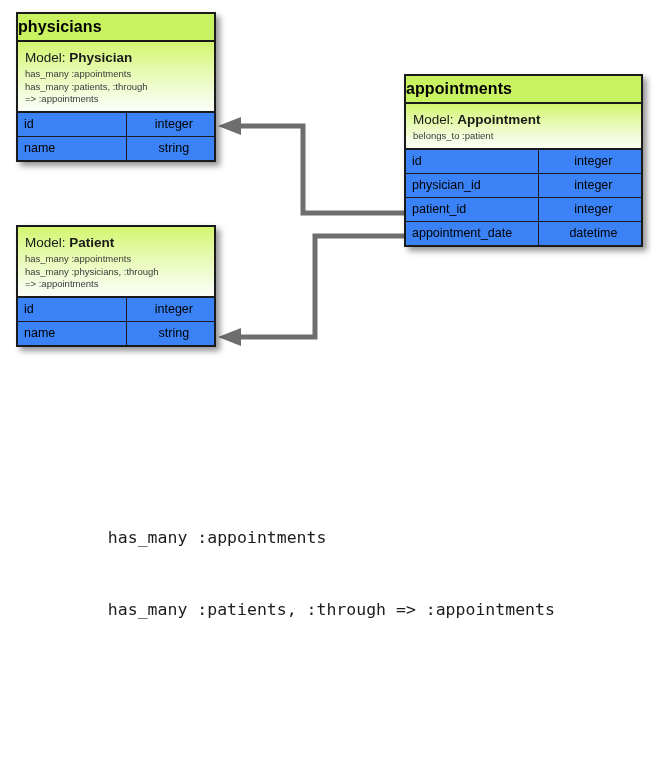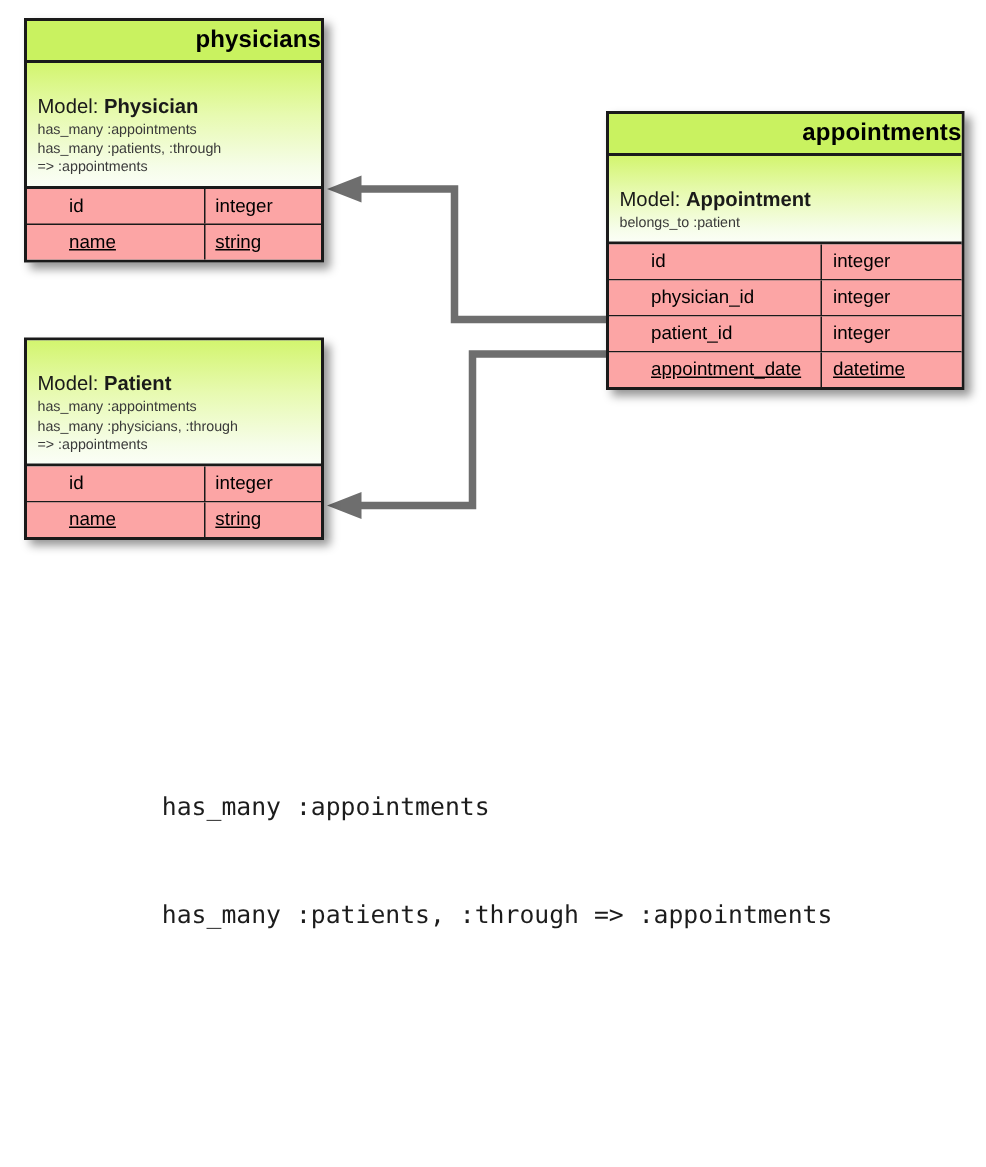--- a/index.html
+++ b/index.html
@@ -42,32 +42,32 @@
     border: 2px solid #1a1a1a;
     background: #ffffff;
     box-shadow: 4px 4px 6px rgba(0,0,0,0.42);
     z-index: 5;
   }
 
   .entity-title {
     box-sizing: border-box;
     height: 28px;
     line-height: 25px;
-    text-align: right;
+    text-align: left;
     font-weight: bold;
     font-size: 16px;
     color: #000000;
     background: #c9f260;
     border-bottom: 2px solid #1a1a1a;
     letter-spacing: 0.1px;
   }
 
   .entity-model {
     box-sizing: border-box;
-    padding: 20px 7px 5px 7px;
+    padding: 7px 7px 5px 7px;
     background: linear-gradient(to bottom, #d3f56f 0%, #e7fab0 42%, #f6fde9 85%, #fbfef6 100%);
     border-bottom: 2px solid #1a1a1a;
   }
 
   .model-line {
     font-size: 13.5px;
     color: #1a1a1a;
     line-height: 17px;
     margin-bottom: 2px;
     white-space: nowrap;
@@ -79,45 +79,44 @@
     font-size: 9.5px;
     color: #3a3a3a;
     line-height: 12.5px;
     white-space: nowrap;
   }
 
   .field-row {
     display: flex;
     box-sizing: border-box;
     border-bottom: 1px solid #1a1a1a;
-    background: #fca5a5;
-    padding-left: 22px;
+    background: #3b82f6;
   }
   .field-row:last-child {
     border-bottom: none;
-    text-decoration: underline;
   }
   .field-name {
     box-sizing: border-box;
     width: 55.5%;
     padding: 3px 0 3px 6px;
     font-size: 12.5px;
     color: #000000;
     border-right: 1px solid #1a1a1a;
     line-height: 17px;
     white-space: nowrap;
   }
   .field-type {
     box-sizing: border-box;
     flex: 1;
     padding: 3px 0 3px 7px;
     font-size: 12.5px;
     color: #000000;
     line-height: 17px;
     white-space: nowrap;
+    text-align: center;
   }
 
   
   #entity-physicians   { left: 16px;  top: 12px;  width: 200px; }
   #entity-patients     { left: 16px;  top: 225px; width: 200px; }
   #entity-appointments { left: 404px; top: 74px;  width: 239px; }
 
   #entity-appointments .field-name { width: 56.5%; }
 
   

